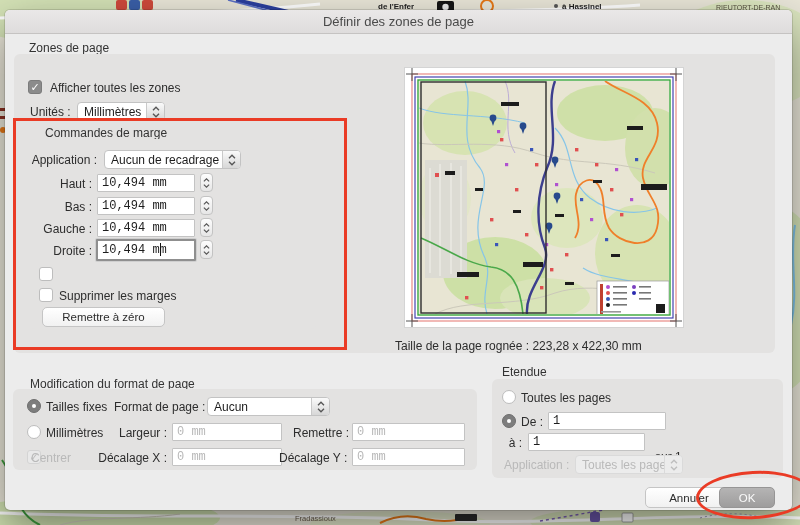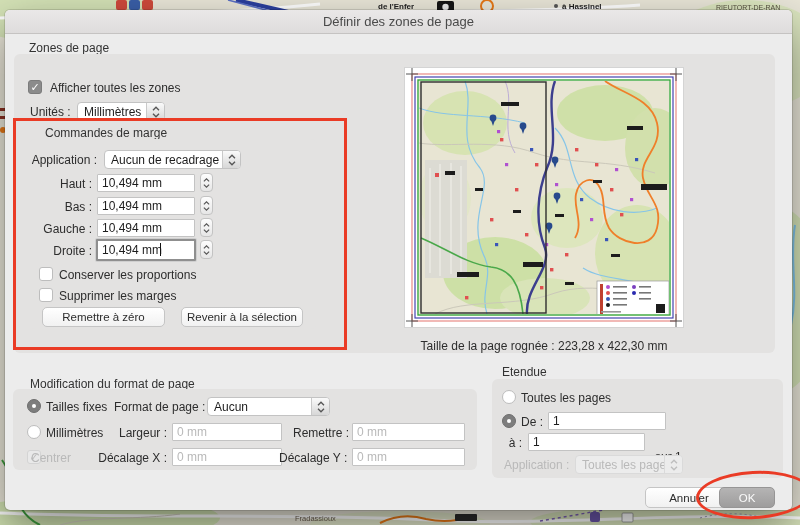--- a/index.html
+++ b/index.html
@@ -10,21 +10,21 @@
           border-radius:5px;box-shadow:0 18px 45px rgba(0,0,0,.45),0 0 0 1px rgba(0,0,0,.12);z-index:1}
   .titlebar{position:absolute;left:0;top:0;right:0;height:23px;background:linear-gradient(#eae8e8,#dedcdc);
             border-bottom:1px solid #c5c3c2;border-radius:5px 5px 0 0;display:flex;align-items:center;
             justify-content:center;font-size:13px;color:#4a4a4a}
   .sec-label{position:absolute;font-size:12px;color:#333;white-space:nowrap}
   .gbox{position:absolute;background:#e3e2e1;border-radius:6px}
   .label{position:absolute;font-size:12px;color:#2d2d2d;white-space:nowrap}
   .rlabel{text-align:right}
   .dim{color:#b9b9b9}
   .tf{position:absolute;height:18px;border:1px solid #c3c3c3;background:#fff;border-radius:1px;
-      font-family:Liberation Sans, sans-serif;font-size:12px;padding:0 4px;box-sizing:border-box;color:#1d1d1d}
+      font-family:Liberation Mono, monospace;font-size:12px;padding:0 4px;box-sizing:border-box;color:#1d1d1d}
   .tf::placeholder{color:#b9b9b9}
   .tf.focused{border:2px solid #8f8f8f;height:22px;box-shadow:0 0 0 1px #cfcfcf}
   .caret{position:absolute;width:1px;height:13px;background:#111}
   .stepper{position:absolute;width:13px;height:19px;background:linear-gradient(#fdfdfd,#e6e6e6);
            border:1px solid #c3c3c3;border-radius:4px;box-sizing:border-box;display:flex;flex-direction:column;
            align-items:center;justify-content:center}
   .popup{position:absolute;height:19px;background:#fff;border:1px solid #c3c3c3;border-radius:4px;
          box-sizing:border-box;display:flex;align-items:stretch;font-size:12px;color:#1d1d1d}
   .popup .pt{flex:1;padding:0 6px;display:flex;align-items:center;white-space:nowrap;overflow:hidden}
   .popup .cap{width:17px;background:linear-gradient(#fafafa,#d7d7d7);border-left:1px solid #c9c9c9;
@@ -36,21 +36,21 @@
   .checkbox.checked{background:#8b8b8b;border-color:#7c7c7c}
   .checkbox.discheck{background:#e9e9e9;border-color:#d4d4d4;color:#bcbcbc}
   .radio{position:absolute;width:14px;height:14px;border:1px solid #bdbdbd;border-radius:50%;background:#fff;box-sizing:border-box}
   .radio.on{background:#7d7d7d;border-color:#6e6e6e}
   .radio.on::after{content:"";position:absolute;left:4px;top:4px;width:4px;height:4px;border-radius:50%;background:#fff}
   .btn{position:absolute;height:20px;background:linear-gradient(#ffffff,#f1f1f1);border:1px solid #c5c5c5;
        border-radius:5px;font-family:"Liberation Sans",sans-serif;font-size:11.5px;color:#2d2d2d;
        text-align:center;box-sizing:border-box;padding:0}
   .btn.ok{background:linear-gradient(#b5b4b4,#9e9d9d);border-color:#969595;color:#fafafa}
   .preview{position:absolute;background:#fff;box-shadow:0 0 0 1px #d4d4d4}
-  .caption{position:absolute;font-size:12px;color:#2d2d2d;text-align:center}
+  .caption{position:absolute;font-size:12px;color:#2d2d2d;}
   .anno-rect{position:absolute;border:3px solid #ea3b25;z-index:6;pointer-events:none}
   .anno-ellipse{position:absolute;border:3px solid #ea3b25;border-radius:50%;transform:rotate(-3deg);
                 z-index:6;pointer-events:none}
 </style>
 </head>
 <body>
 
 <svg class="bgmap" width="800" height="525" viewBox="0 0 800 525">
   <rect width="800" height="525" fill="#e9e6d8"></rect>
   <ellipse cx="60" cy="15" rx="95" ry="28" fill="#d4e2b6"></ellipse>
@@ -155,27 +155,25 @@
   <span class="label rlabel" style="left:30px;top:234px;width:57px">Droite :</span>
   <input class="tf focused" style="left: 91px; top: 229px; width: 100px;" value="10,494 mm">
   <div class="caret" style="left:155px;top:233px"></div>
   <div class="stepper" style="left:195px;top:230px">
     <svg width="7" height="12" viewBox="0 0 8 12">
         <path d="M1 4.2 L4 1.2 L7 4.2 M1 7.8 L4 10.8 L7 7.8" fill="none" stroke="#555" stroke-width="1.3"></path>
       </svg>
   </div>
 
   <div class="checkbox" style="left:34px;top:257px"></div>
-  <span class="label" style="left:54px;top:258px">Conserver les proportions</span>
 
   <div class="checkbox" style="left:34px;top:278px"></div>
   <span class="label" style="left:54px;top:279px">Supprimer les marges</span>
 
   <button class="btn" style="left:37px;top:297px;width:123px">Remettre à zéro</button>
-  <button class="btn" style="left:176px;top:297px;width:122px">Revenir à la sélection</button>
 
   <div class="preview" style="left:400px;top:58px;width:278px;height:259px">
     <svg width="278" height="259" viewBox="0 0 278 259">
       <defs>
           <clipPath id="mp">
             <rect x="14" y="13" width="250" height="233"></rect>
           </clipPath>
         </defs>
       <rect width="278" height="259" fill="#ffffff"></rect>
       <g clip-path="url(#mp)">

